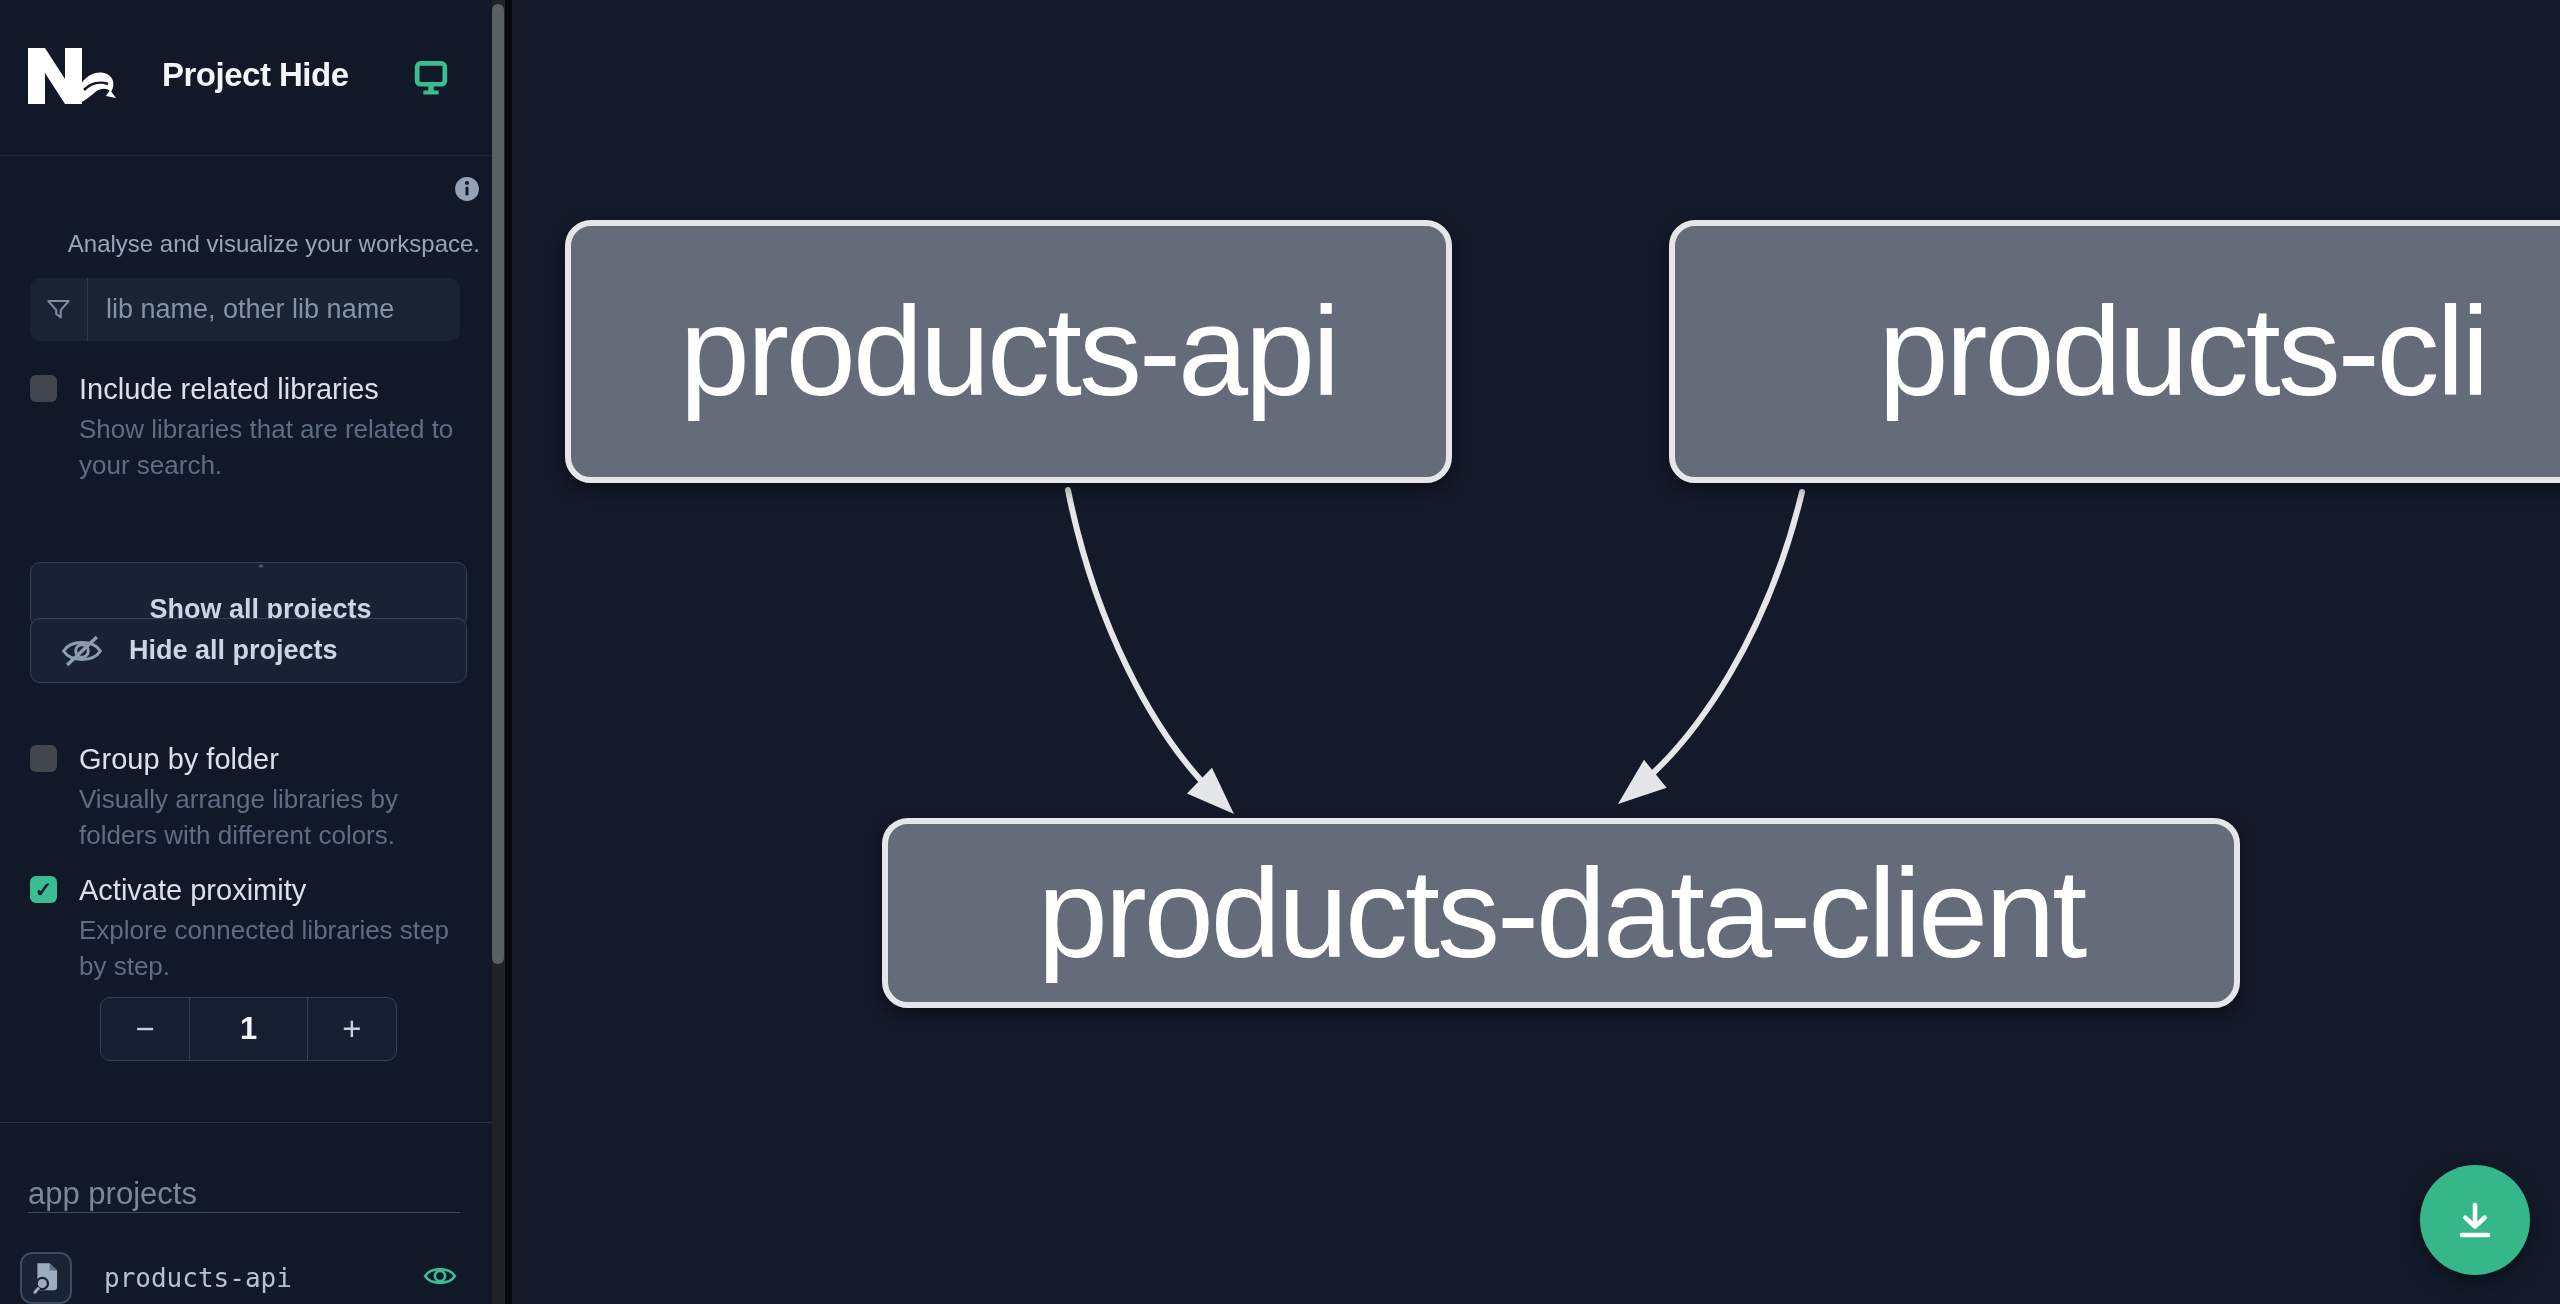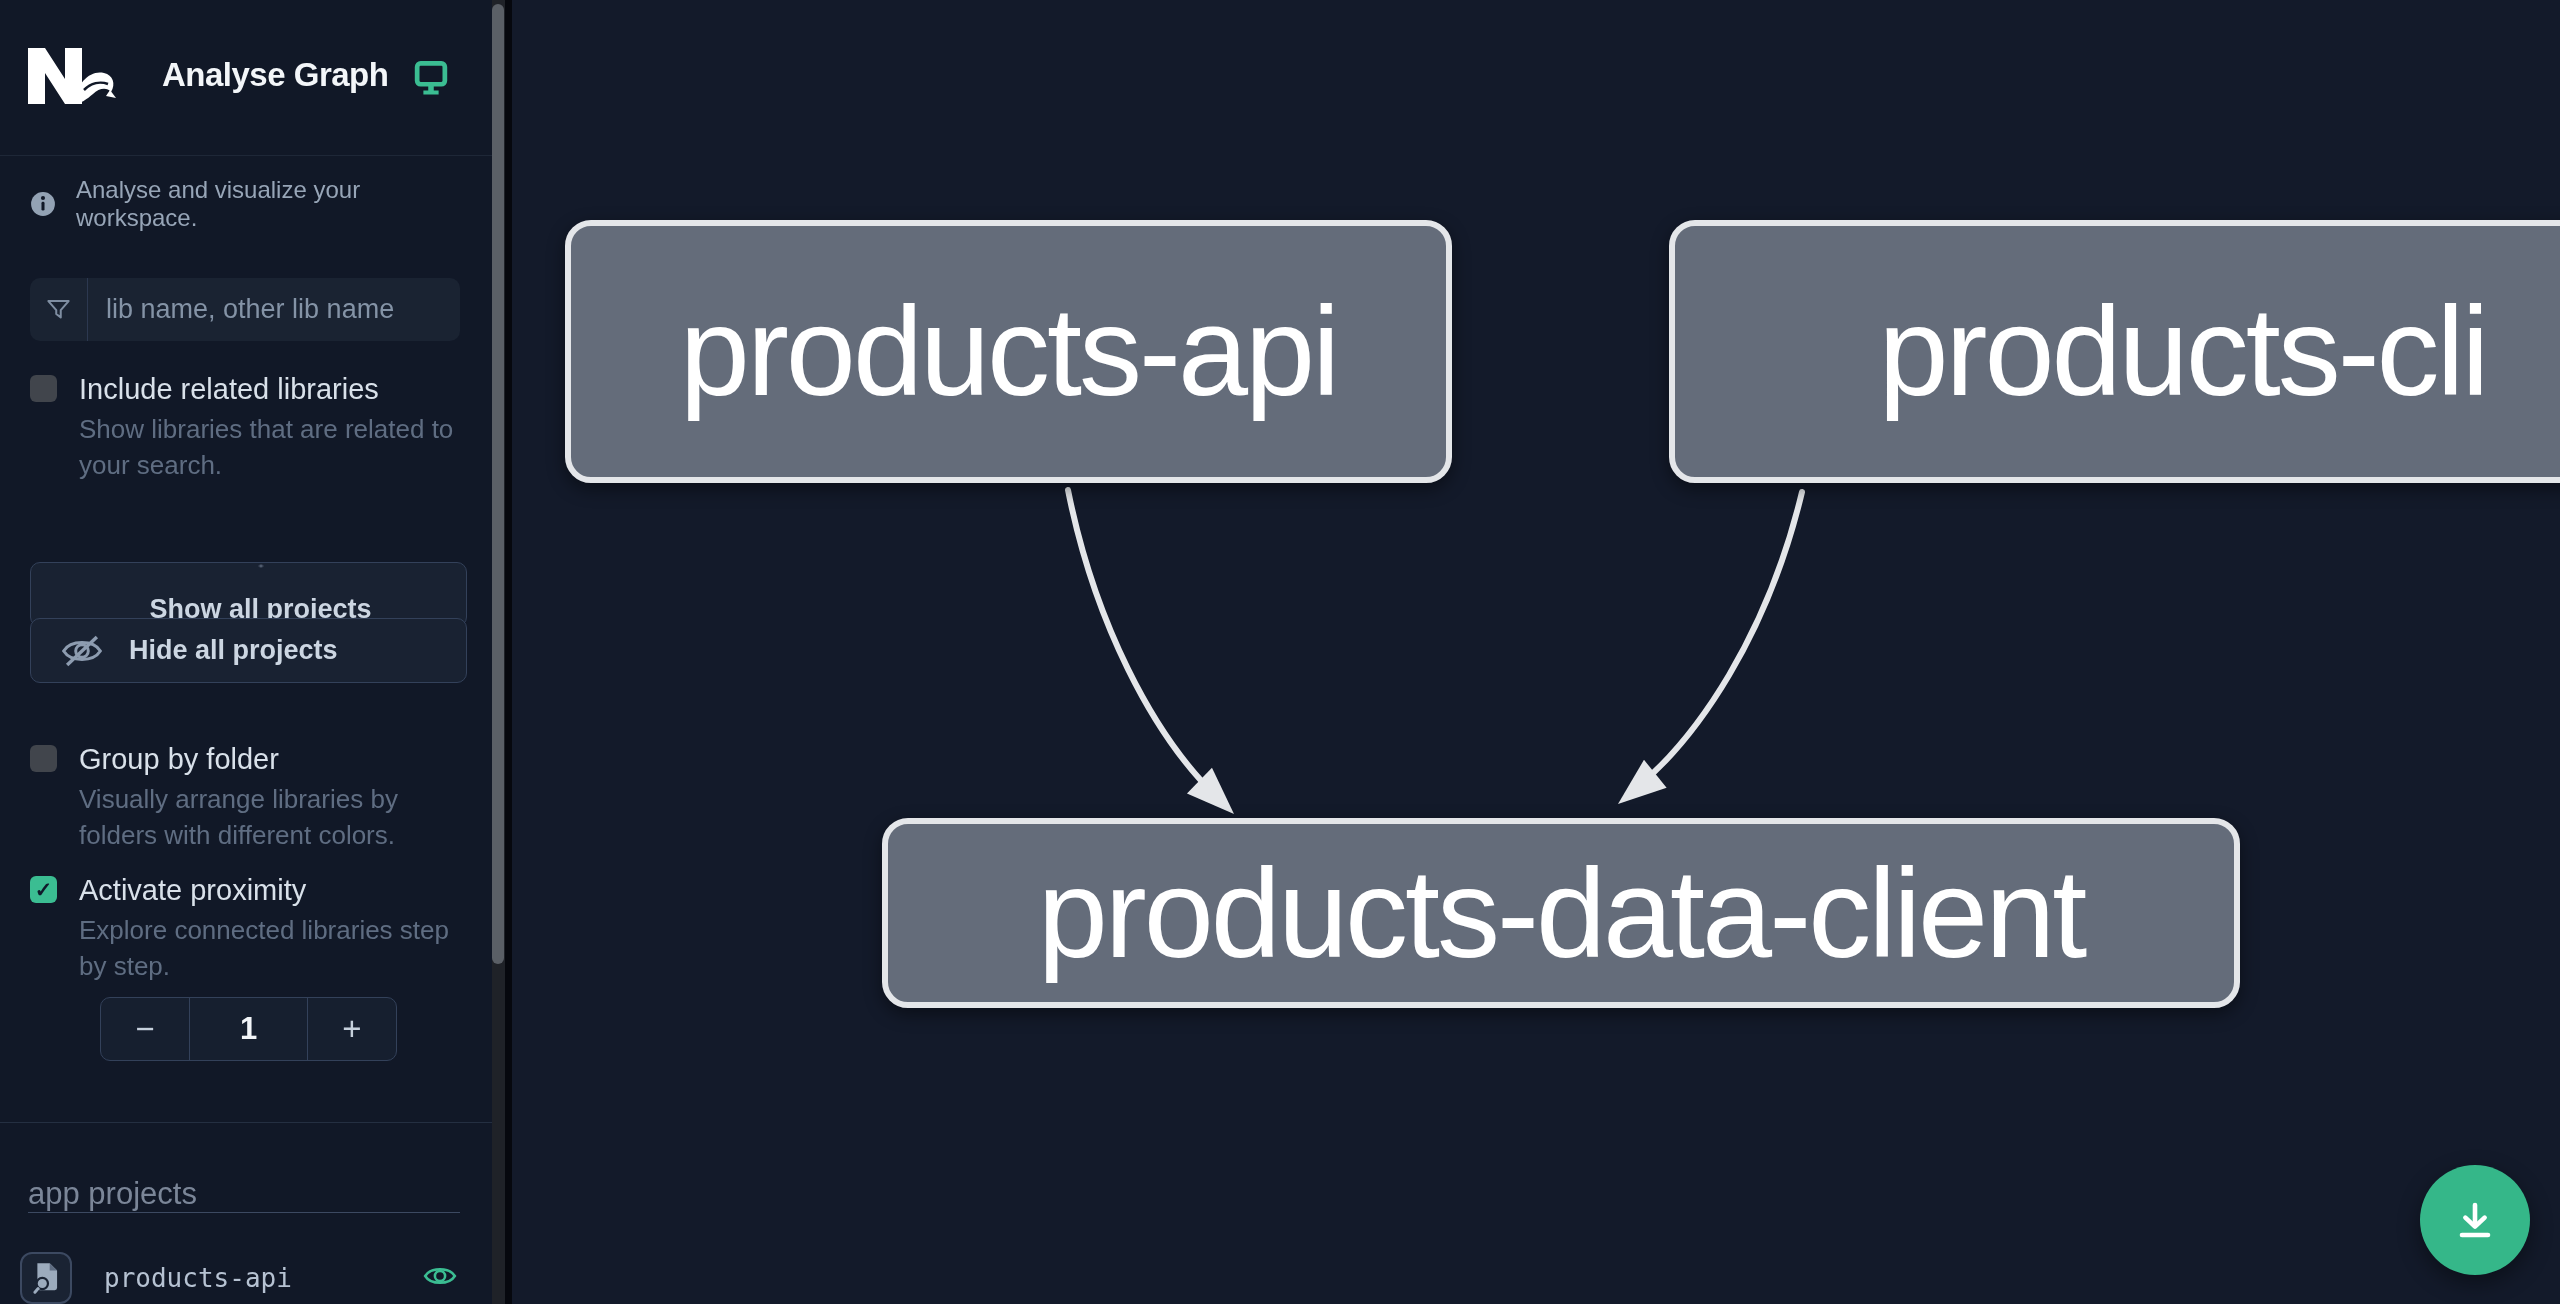--- a/index.html
+++ b/index.html
@@ -8,21 +8,21 @@
     background:#131a2a;font-family:"Liberation Sans",sans-serif;
     -webkit-font-smoothing:antialiased;
   }
   
   .sidebar{position:absolute;left:0;top:0;width:505px;height:1304px;background:#111827;}
   .app-header{position:absolute;left:0;top:0;width:505px;height:156px;border-bottom:1px solid #1e2737;box-sizing:border-box;}
   .nx-logo{position:absolute;left:28px;top:48px;width:88px;height:56px;}
   .app-title{position:absolute;left:162px;top:56px;font-size:33px;font-weight:700;color:#f3f6f9;letter-spacing:-0.5px;}
   .monitor-icon{position:absolute;left:414px;top:60px;width:34px;height:36px;}
 
-  .tagline-row{position:absolute;left:30px;top:176px;width:450px;display:flex;align-items:center;gap:20px;}
+  .tagline-row{position:absolute;left:30px;top:176px;width:450px;display:flex;align-items:flex-end;gap:28px;flex-direction:column;}
   .info-icon{width:26px;height:26px;flex:none;}
   .tagline-text{font-size:24px;color:#97a5b7;}
 
   .filter-box{position:absolute;left:30px;top:278px;width:430px;height:63px;background:#1a2332;border-radius:10px;display:flex;align-items:stretch;overflow:hidden;}
   .filter-icon-cell{width:57px;display:flex;align-items:center;justify-content:center;border-right:1px solid #2c3850;flex:none;}
   .filter-input{flex:1;background:transparent;border:none;outline:none;padding:0 18px;font-size:27px;color:#cbd6e2;font-family:"Liberation Sans",sans-serif;}
   .filter-input::placeholder{color:#8493a6;}
 
   .check-row{position:absolute;left:30px;width:448px;display:flex;align-items:flex-start;}
   .checkbox{width:27px;height:27px;border-radius:6px;flex:none;margin-top:1px;cursor:pointer;}
@@ -73,21 +73,21 @@
 
 <aside class="sidebar">
 
   <header class="app-header">
     <svg class="nx-logo" viewBox="0 0 88 56">
       <path fill="#ffffff" d="M0 56 V0 H17 L37 31 V0 H54 V56 H37 L17 25 V56 Z"></path>
       <path fill="#ffffff" d="M44 56 C50 34 62 22 76 25 C85 27 88 36 83 44 C79 39 71 40 65 46 C59 51 53 56 44 56 Z"></path>
       <path fill="#ffffff" d="M82 42 L88 50 L78 48 Z"></path>
       <path fill="none" stroke="#111827" stroke-width="2.5" d="M56 42 C63 35 72 33 80 36"></path>
     </svg>
-    <span class="app-title">Analyse Graph</span>
+    <span class="app-title">Project Hide</span>
     <svg class="monitor-icon" viewBox="0 0 24 26">
       <rect x="2" y="2.5" width="20" height="15" rx="2.5" fill="none" stroke="#3bbd92" stroke-width="3.4"></rect>
       <path fill="#3bbd92" d="M10 18 h4 v4 h3.5 v3 H6.5 v-3 H10 Z"></path>
     </svg>
   </header>
 
   <div class="tagline-row">
     <svg class="info-icon" viewBox="0 0 24 24">
       <circle cx="12" cy="12" r="11" fill="#93a2b4"></circle>
       <rect x="10.6" y="10" width="2.8" height="8" rx="1.2" fill="#111827"></rect>

